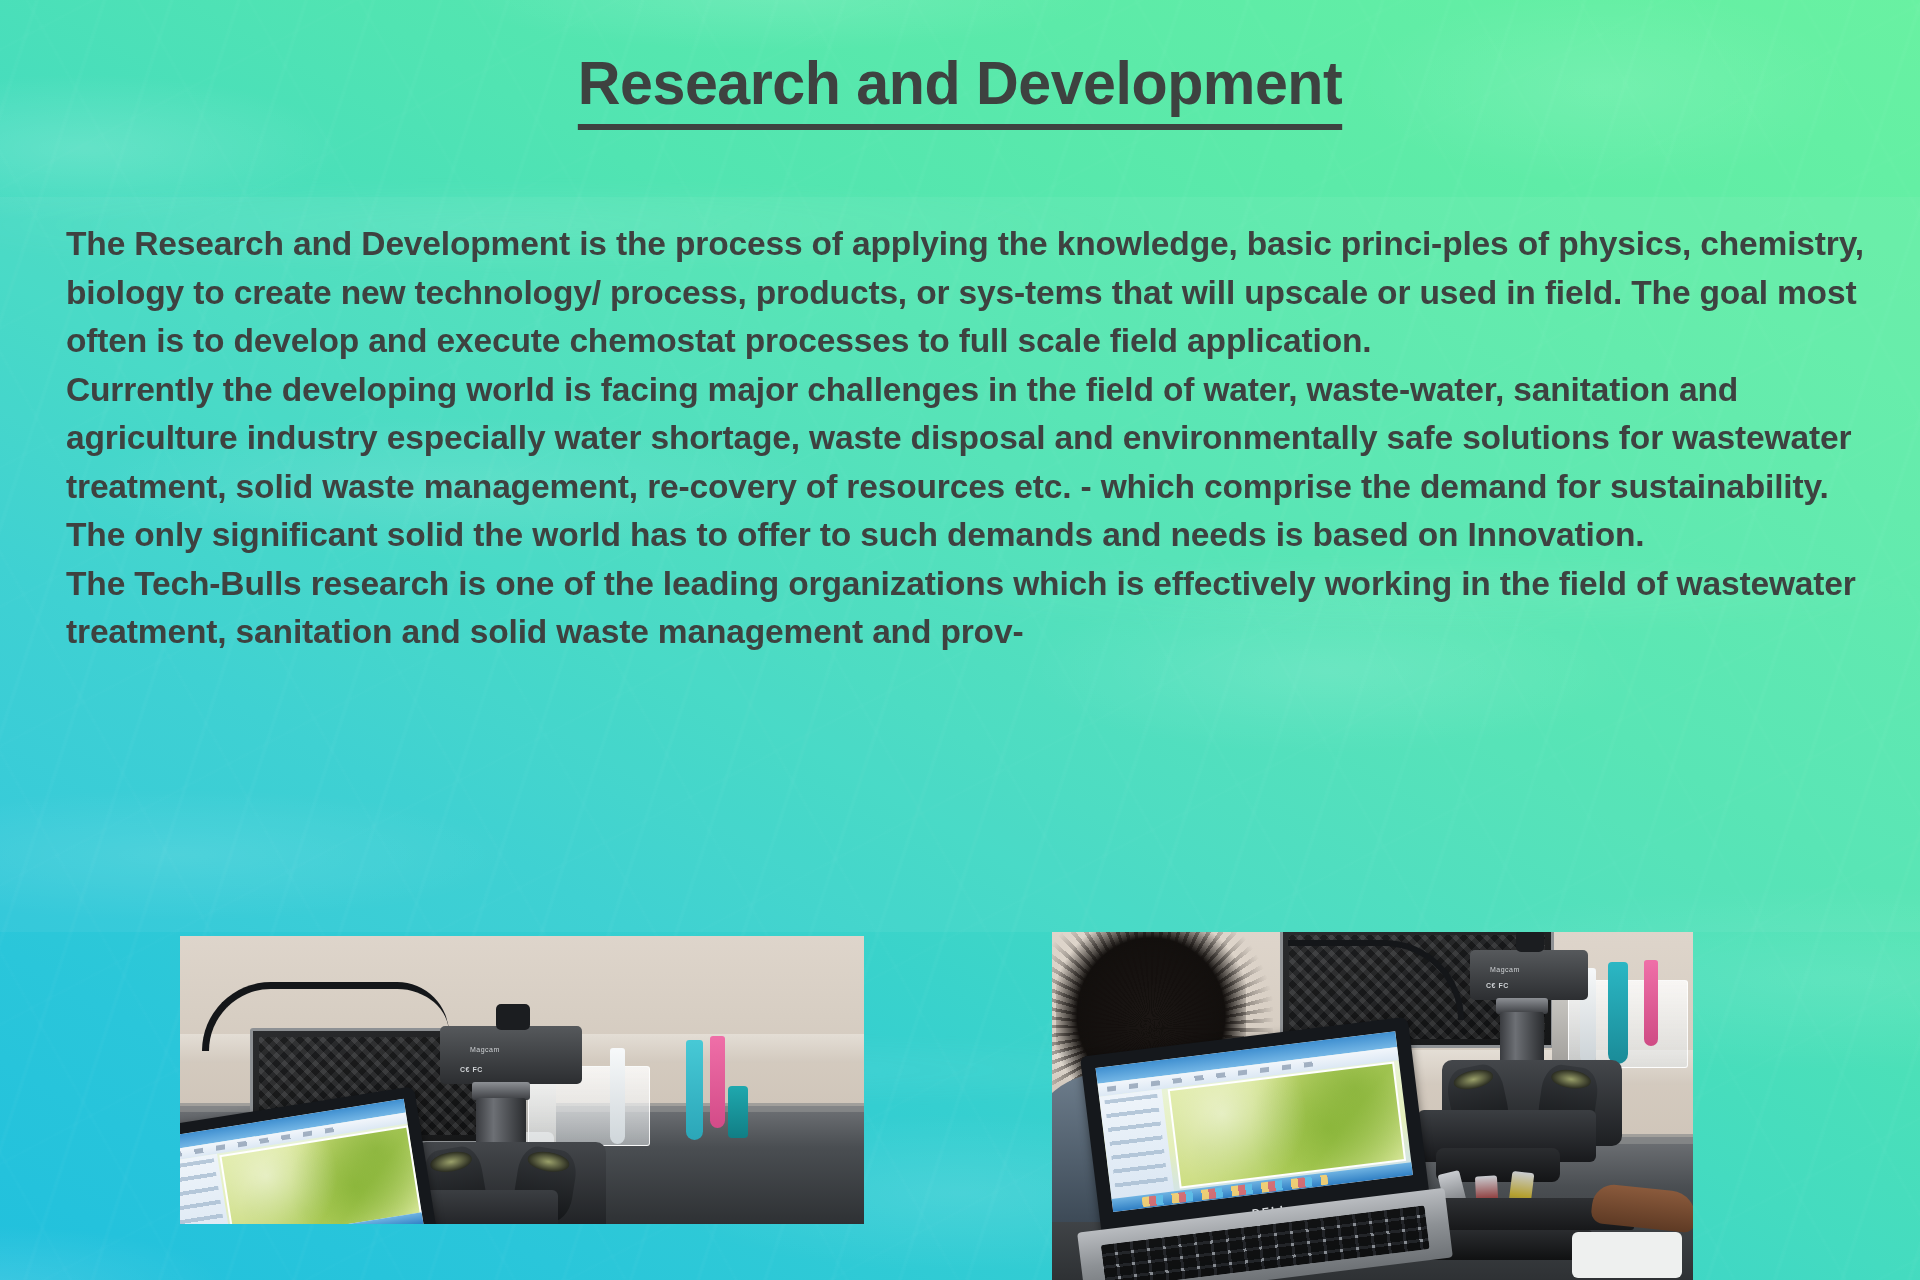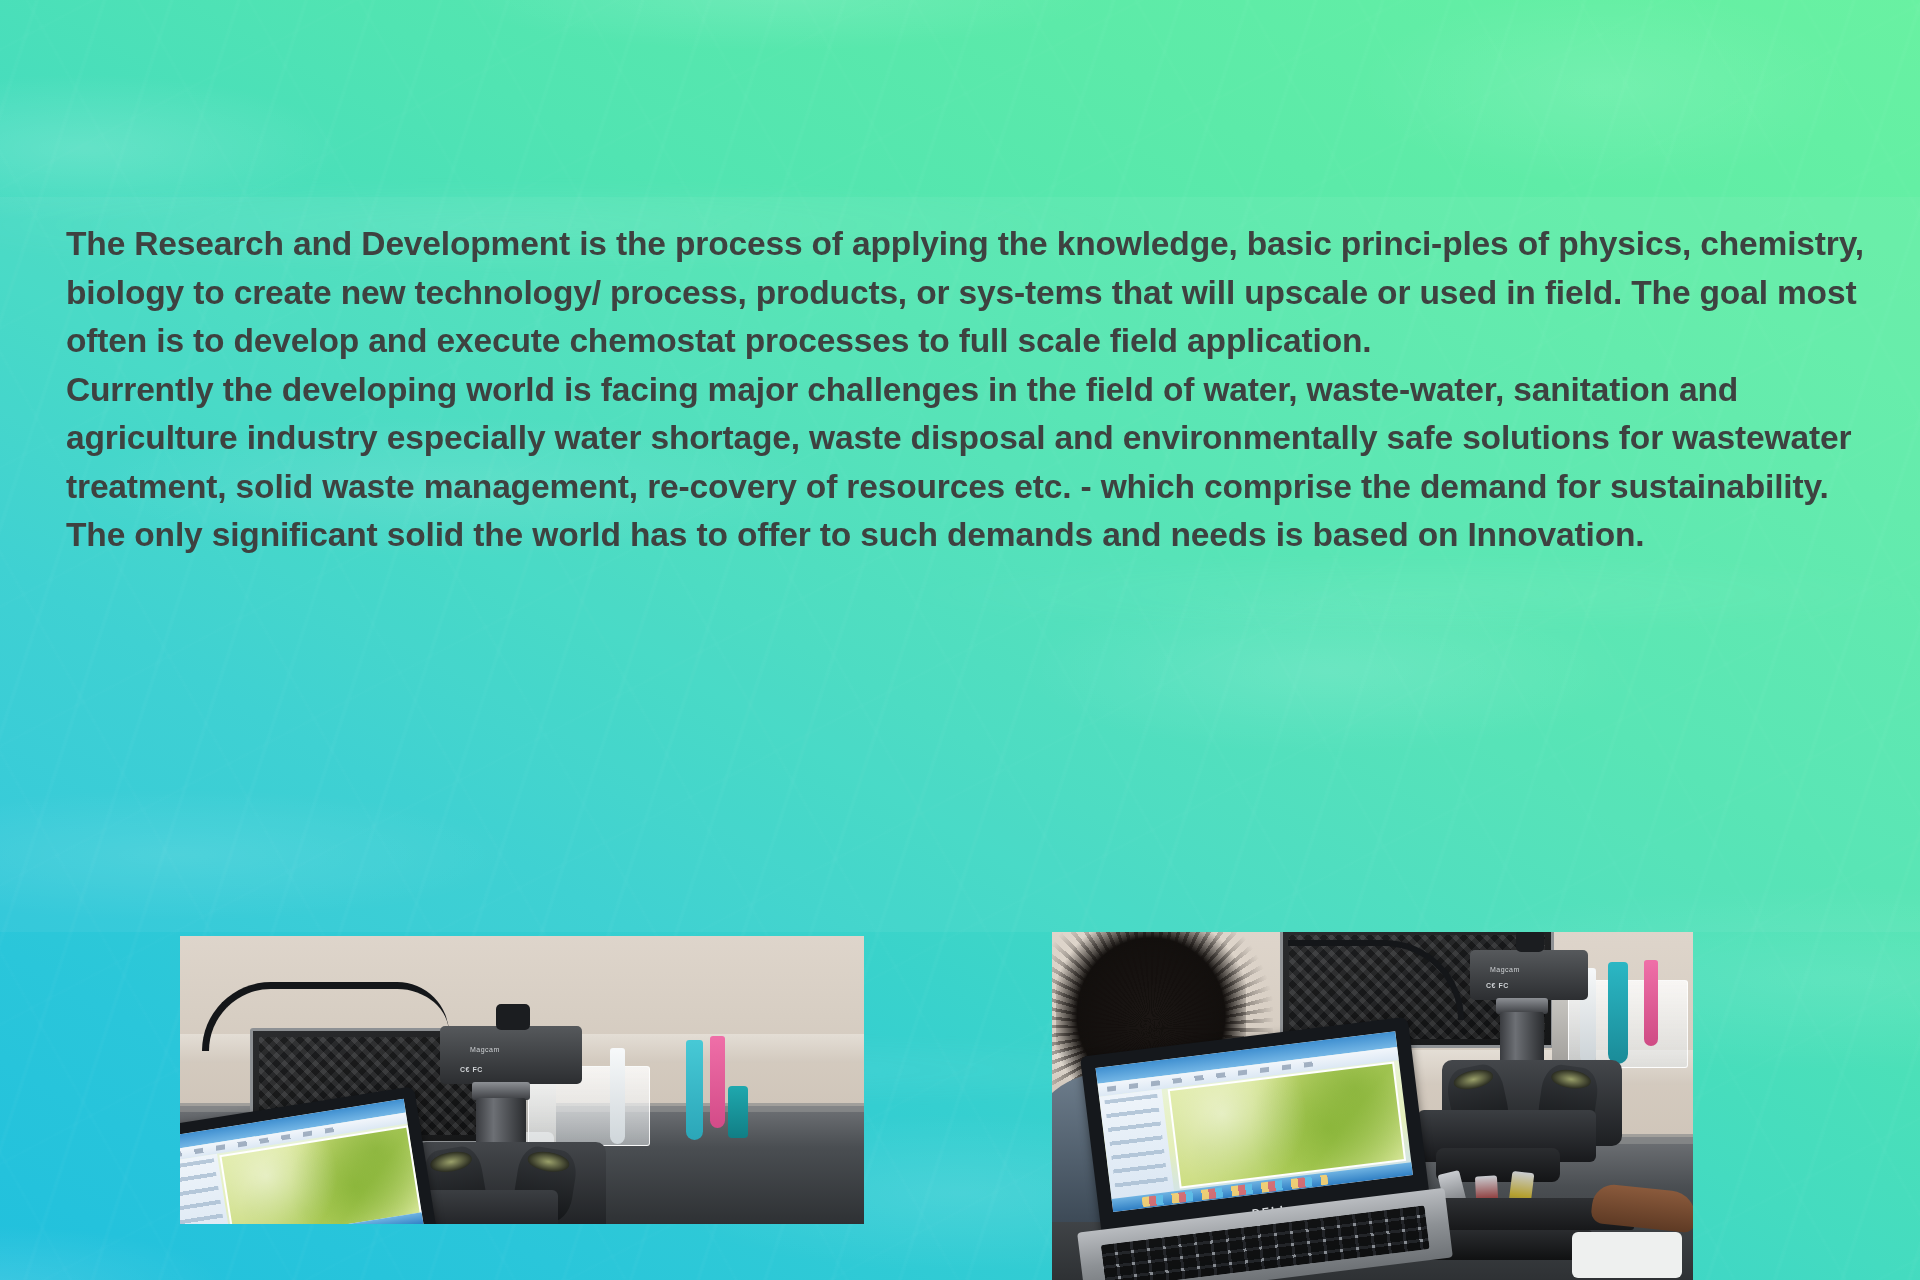--- a/index.html
+++ b/index.html
@@ -232,25 +232,29 @@
 <body>
 
 <div id="slide">
 
   <div class="caustic c1"></div>
   <div class="caustic c2"></div>
   <div class="caustic c3"></div>
 
   <div id="content-panel"></div>
 
+  <div id="title-wrap">
+    <h1 id="slide-title">Research and Development</h1>
+  </div>
 
   <div id="body-text">
     <p>The Research and Development is the process of applying the knowledge, basic princi-ples of physics, chemistry, biology to create new technology/ process, products, or sys-tems that will upscale or used in field. The goal most often is to develop and execute chemostat processes to full scale field application.</p>
     <p>Currently the developing world is facing major challenges in the field of water, waste-water, sanitation and agriculture industry especially water shortage, waste disposal and environmentally safe solutions for wastewater treatment, solid waste management, re-covery of resources etc. - which comprise the demand for sustainability.</p>
     <p>The only significant solid the world has to offer to such demands and needs is based on Innovation.</p>
+    <p>The Tech-Bulls research is one of the leading organizations which is effectively working in the field of wastewater treatment, sanitation and solid waste management and prov-</p>
   </div>
 
   <div class="photo" id="photo-1">
     <div class="ph-inner">
       <div class="wall"></div>
       <div class="wall2"></div>
       <div class="bench"></div>
       <div class="benchlip"></div>
 
       <div class="case" style="left:70px;top:92px;width:265px;height:110px;"></div>

